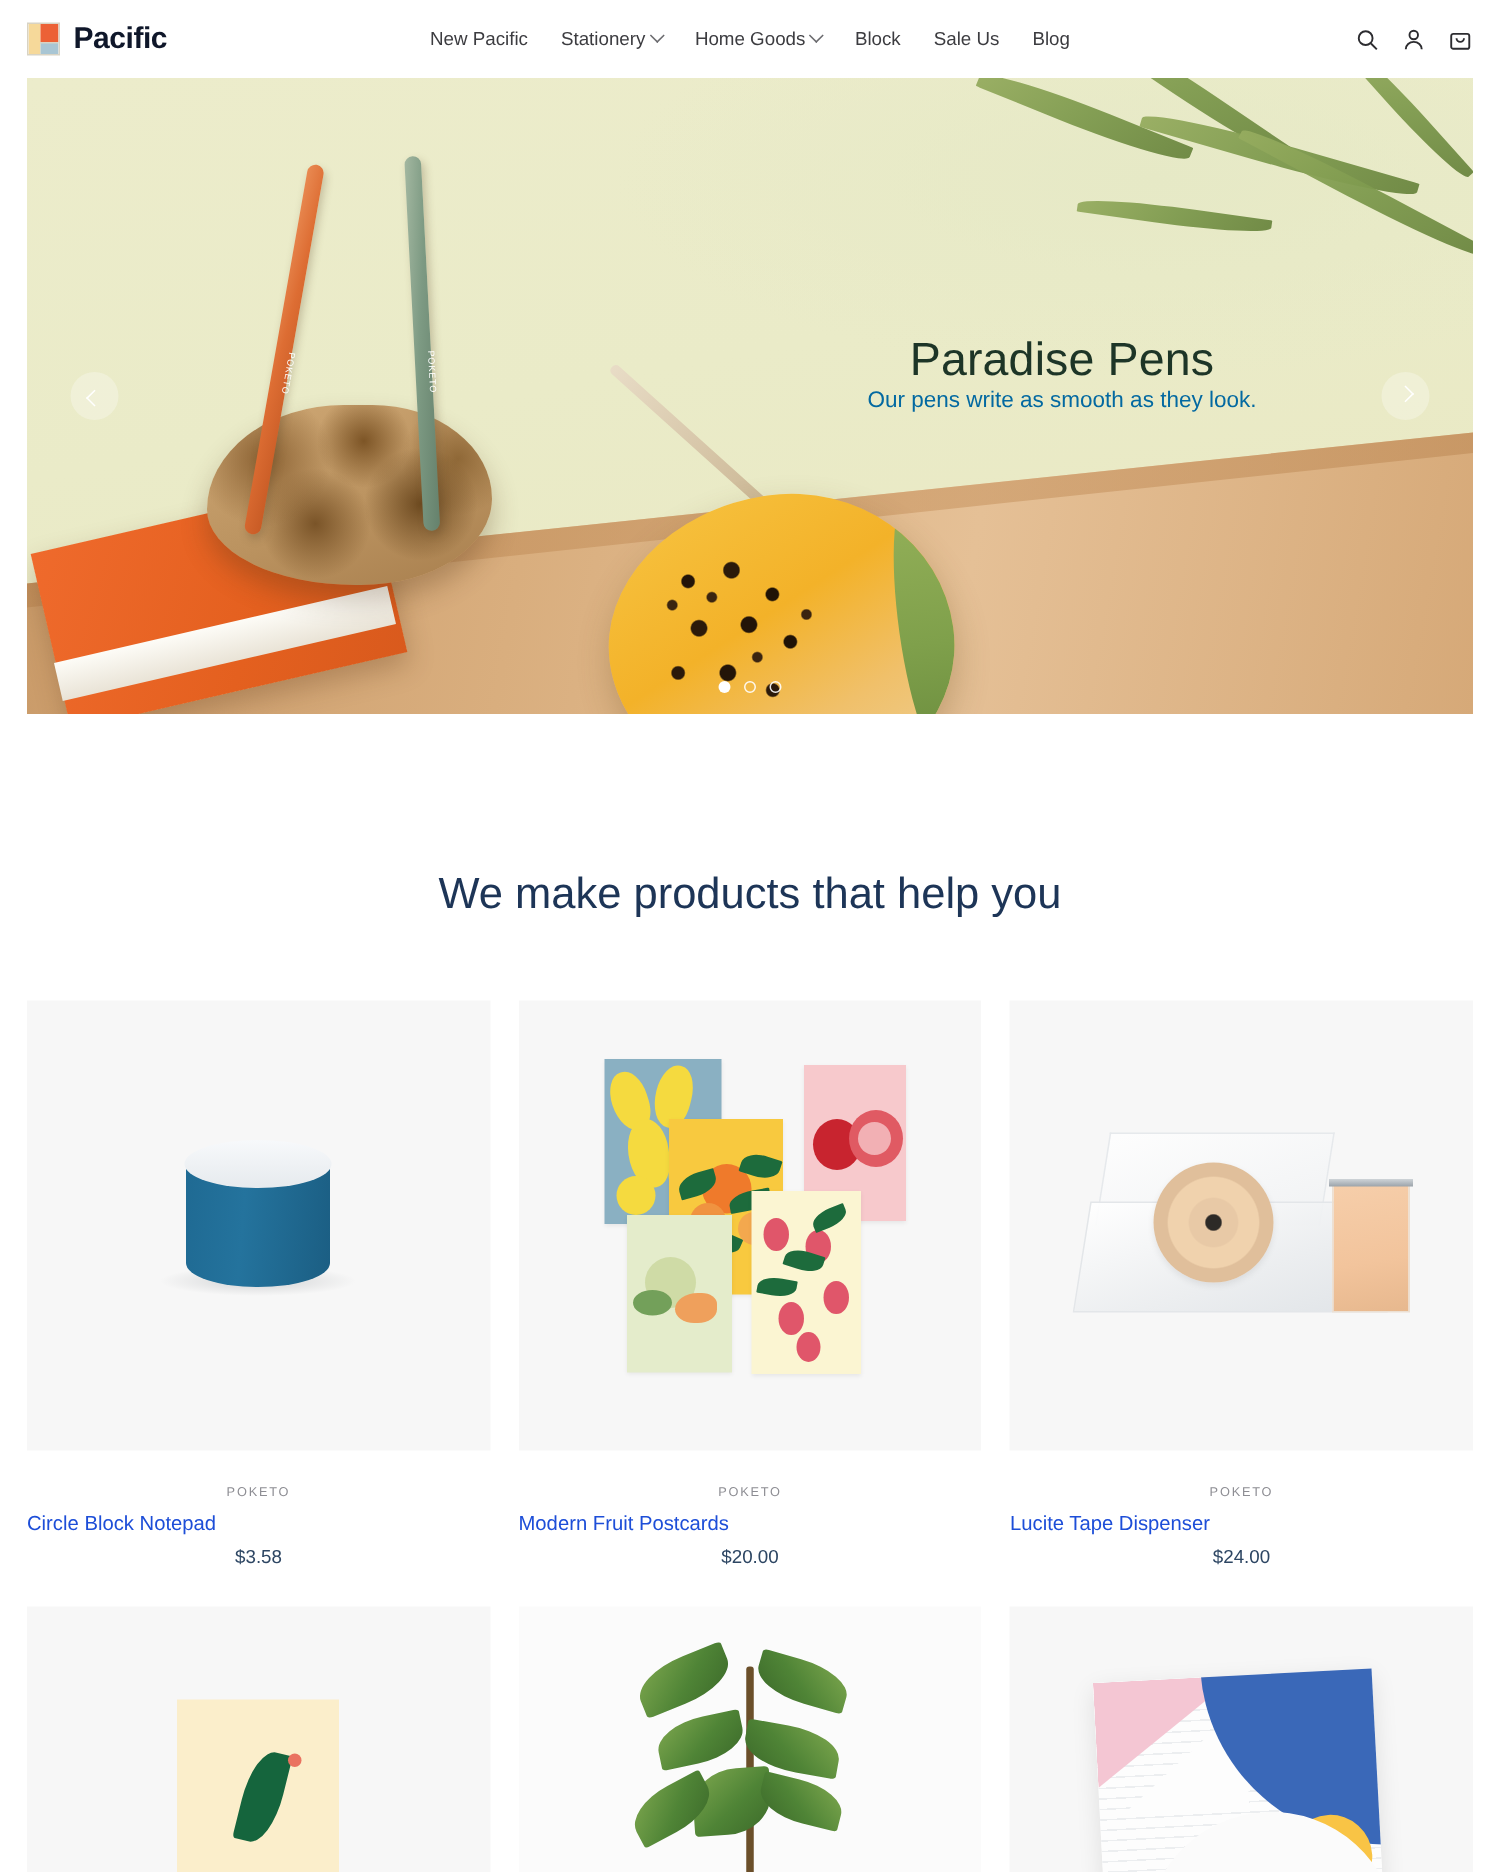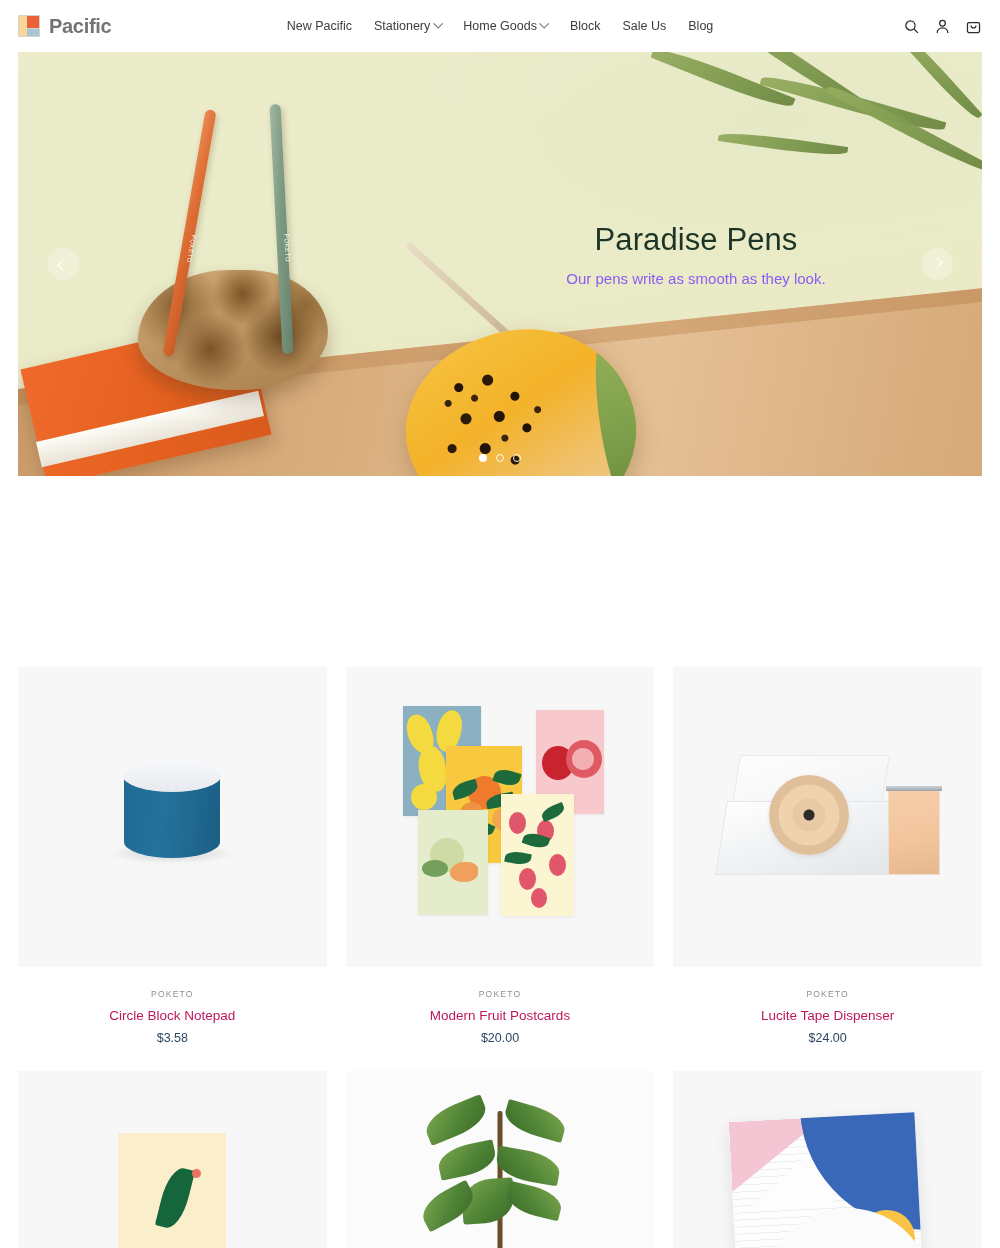--- a/index.html
+++ b/index.html
@@ -25,21 +25,21 @@
     width: 22px; height: 22px;
     display: flex;
     border: 1px solid #d8d3c4;
     overflow: hidden;
   }
   .logo-col-left { width: 38%; background: #f6d99a; }
   .logo-col-right { width: 62%; display: flex; flex-direction: column; }
   .logo-sq-top { height: 58%; background: #ec6136; }
   .logo-sq-bot { height: 42%; background: #a9c6d4; border-top: 1px solid #d8d3c4; }
   .brand-name {
-    font-size: 20px; font-weight: bold; color: #737373;
+    font-size: 20px; font-weight: bold; color: #0f172a;
     letter-spacing: -0.3px;
   }
 
   .nav {
     position: absolute;
     left: 50%; transform: translateX(-50%);
     display: flex; align-items: center; gap: 22px;
   }
   .nav-item {
     font-size: 12.5px; color: #3c3c40; white-space: nowrap;
@@ -168,28 +168,28 @@
     transform: rotate(42deg); border-radius: 3px;
   }
   
   .leaf {
     position: absolute;
     background: linear-gradient(120deg,#97ad60 0%, #7e9a4e 50%, #6a853f 100%);
     border-radius: 60% 2% 60% 2%;
     opacity: .95;
   }
   .hero-caption {
-    position: absolute; right: 76px; top: 170px; width: 420px;
+    position: absolute; right: 64px; top: 170px; width: 420px;
     text-align: center;
   }
   .hero-title {
     font-size: 31px; color: #1d3527; font-weight: 400; letter-spacing: .1px;
   }
   .hero-sub {
-    margin-top: 12px; font-size: 15px; color: #8b5cf6;
+    font-size: 15px; color: #0369a1;
   }
   .hero-arrow {
     position: absolute; top: 50%; transform: translateY(-50%);
     width: 32px; height: 32px; border-radius: 50%;
     background: rgba(255,255,255,.28);
     display: flex; align-items: center; justify-content: center;
     cursor: pointer;
   }
   .hero-arrow.left { left: 29px; }
   .hero-arrow.right { right: 29px; }
@@ -228,22 +228,22 @@
   .card { display: flex; flex-direction: column; }
   .card-media {
     height: 300px; background: #f7f7f7;
     position: relative; overflow: hidden; cursor: pointer;
   }
   .card-vendor {
     margin-top: 22px; text-align: center;
     font-size: 8.5px; letter-spacing: 1.2px; color: #8d8d93;
   }
   .card-title {
-    margin-top: 9px; text-align: center;
-    font-size: 13.5px; color: #be185d;
+    margin-top: 9px; text-align: left;
+    font-size: 13.5px; color: #1d4ed8;
   }
   .card-price {
     margin-top: 8px; text-align: center;
     font-size: 12.5px; color: #2d4663;
   }
 
   
   .notepad-wrap { position:absolute; left:50%; top:50%; transform:translate(-50%,-50%); }
   .notepad-body {
     width: 96px; height: 82px;
@@ -441,21 +441,21 @@
   </div>
 
   <div class="hero-dots">
     <span class="dot active"></span>
     <span class="dot"></span>
     <span class="dot"></span>
   </div>
 </div>
 
 <h2 class="section-heading">
-  <br>
+  <span>We make products that help you</span><br>
 </h2>
 
 <div class="grid">
 
   <div class="card">
     <div class="card-media">
       <div class="notepad-wrap">
         <div class="notepad-shadow"></div>
         <div class="notepad-body">
           <div class="notepad-top"></div>

